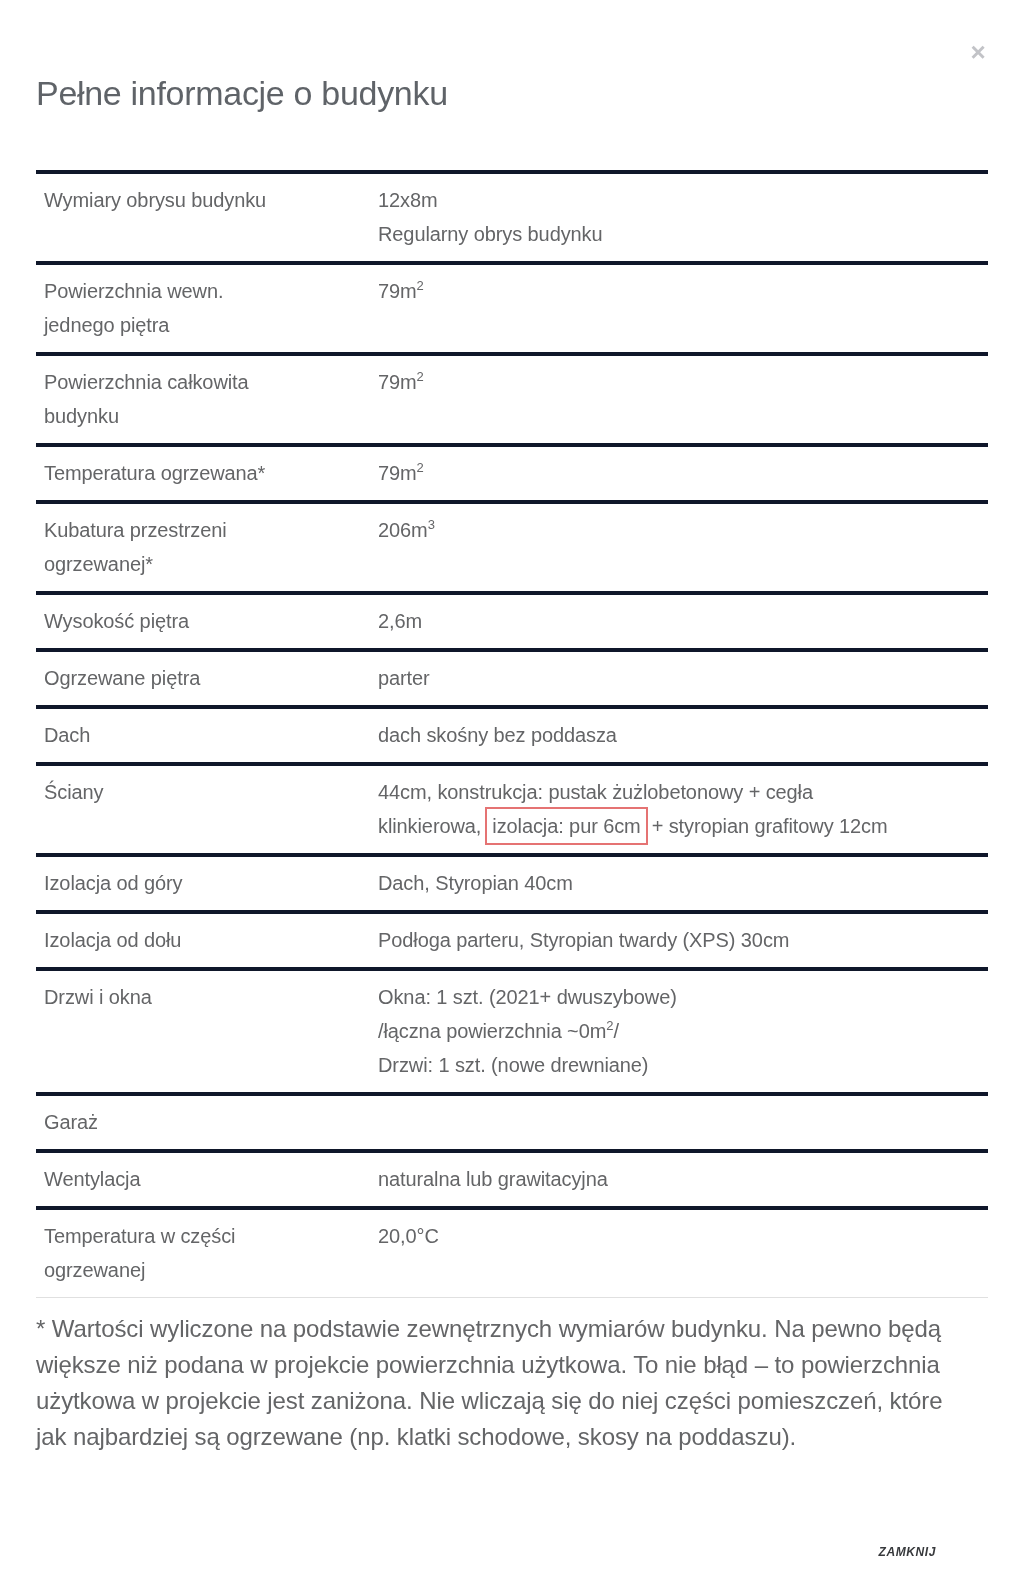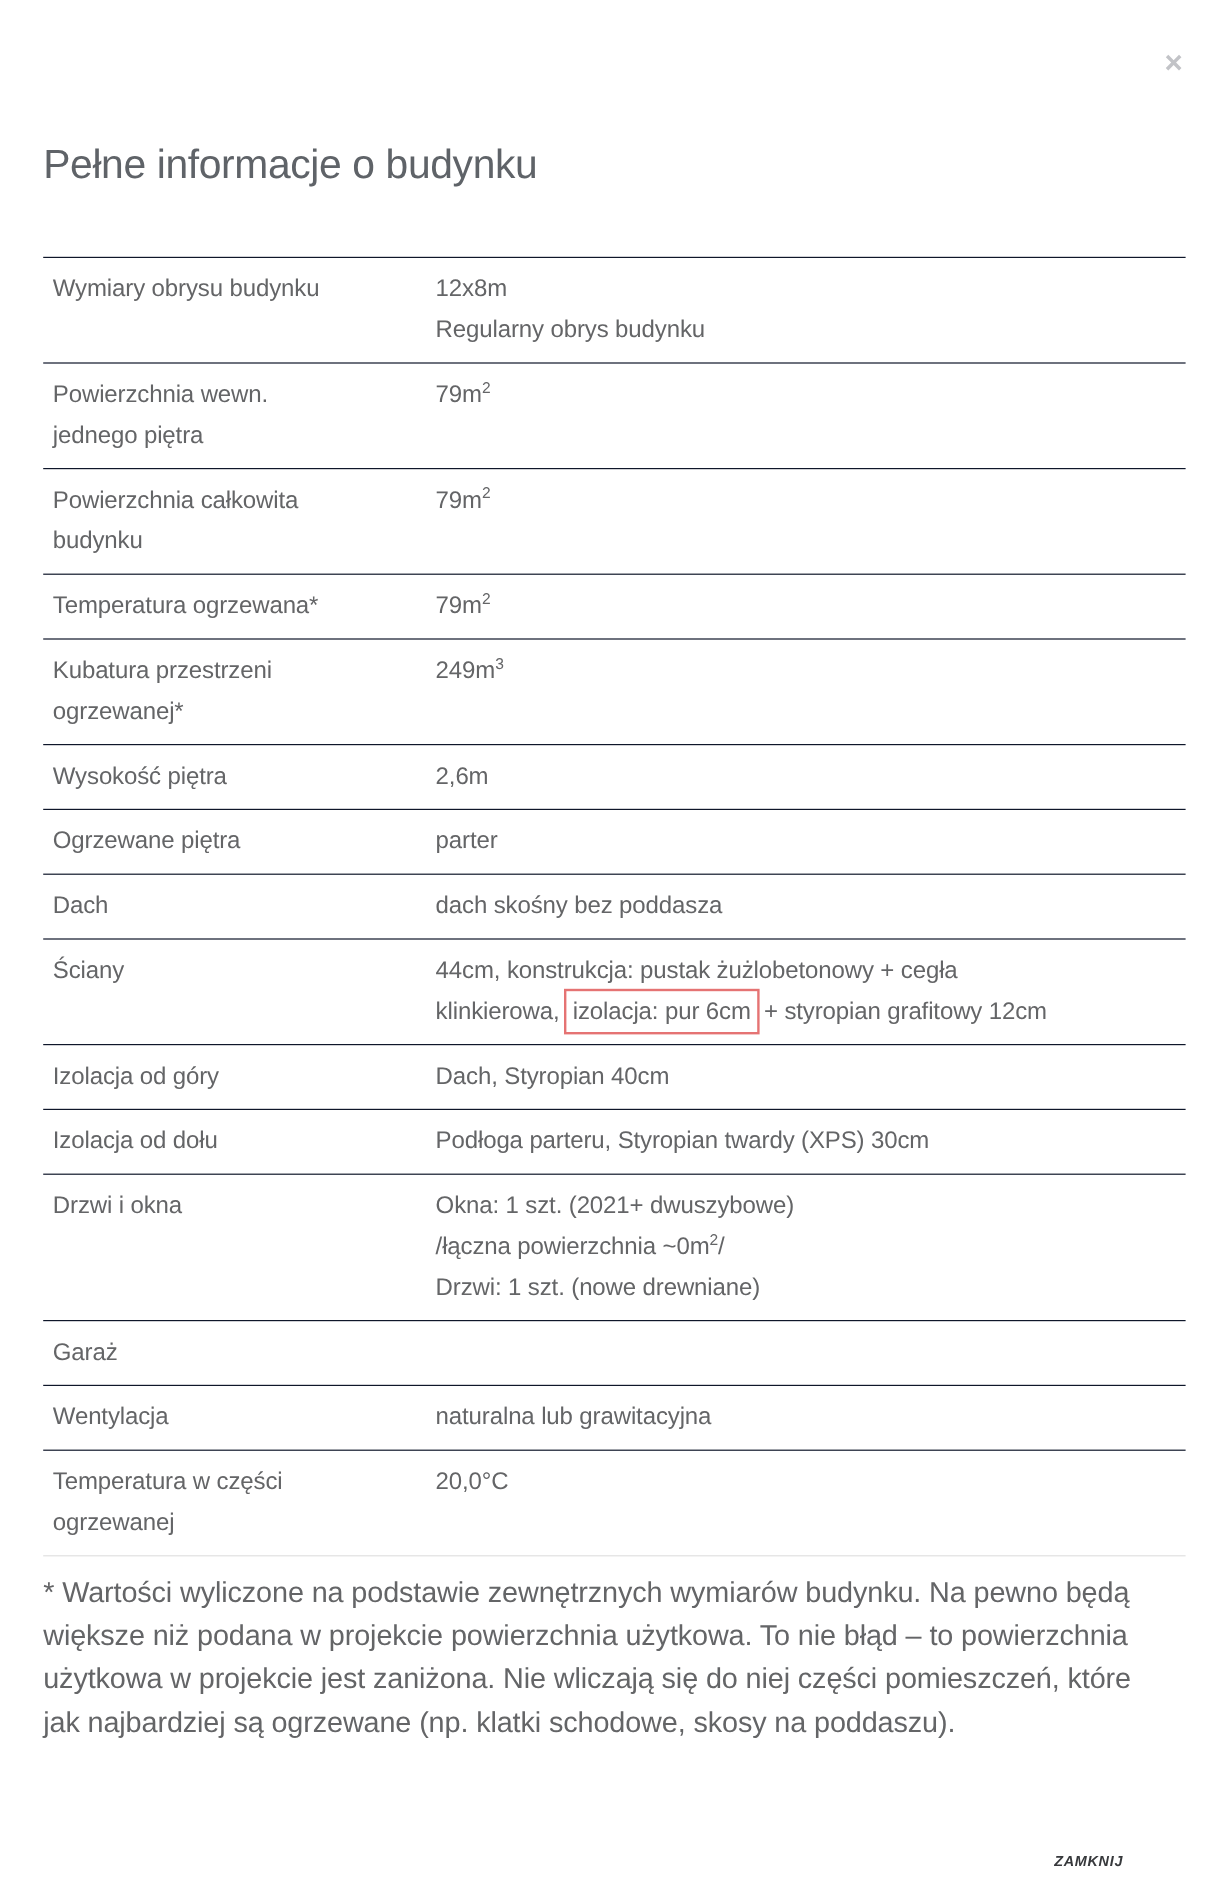--- a/index.html
+++ b/index.html
@@ -34,38 +34,39 @@
     font-weight: 700;
     color: #c2c3c7;
     line-height: 32px;
     text-align: center;
     cursor: pointer;
     padding: 0;
     font-family: "Liberation Sans", sans-serif;
   }
   h1.title {
     margin: 0;
-    padding-top: 116px;
+    padding-top: 72px;
     font-size: 34px;
     line-height: 42px;
     font-weight: 400;
     letter-spacing: -0.3px;
     color: #5f6368;
   }
   .table {
     margin-top: 56px;
     border-bottom: 1px solid #e0e0e0;
     font-size: 20px;
     letter-spacing: -0.1px;
   }
   .row {
     display: flex;
-    border-top: 1px solid #0f172a;
+    border-top: 4px solid #0f172a;
     padding: 9px 0 10px 0;
     line-height: 34px;
+    gap: 15px;
   }
   .label {
     flex: 0 0 327px;
     padding-left: 8px;
     padding-right: 24px;
   }
   .value {
     flex: 1 1 auto;
     padding-right: 8px;
   }
@@ -153,21 +154,21 @@
         <div><span>79m</span><sup>2</sup></div>
       </div>
     </div>
 
     <div class="row">
       <div class="label">
         <div>Kubatura przestrzeni</div>
         <div>ogrzewanej*</div>
       </div>
       <div class="value">
-        <div><span>249m</span><sup>3</sup></div>
+        <div><span>206m</span><sup>3</sup></div>
       </div>
     </div>
 
     <div class="row">
       <div class="label">
         <div>Wysokość piętra</div>
       </div>
       <div class="value">
         <div>2,6m</div>
       </div>

